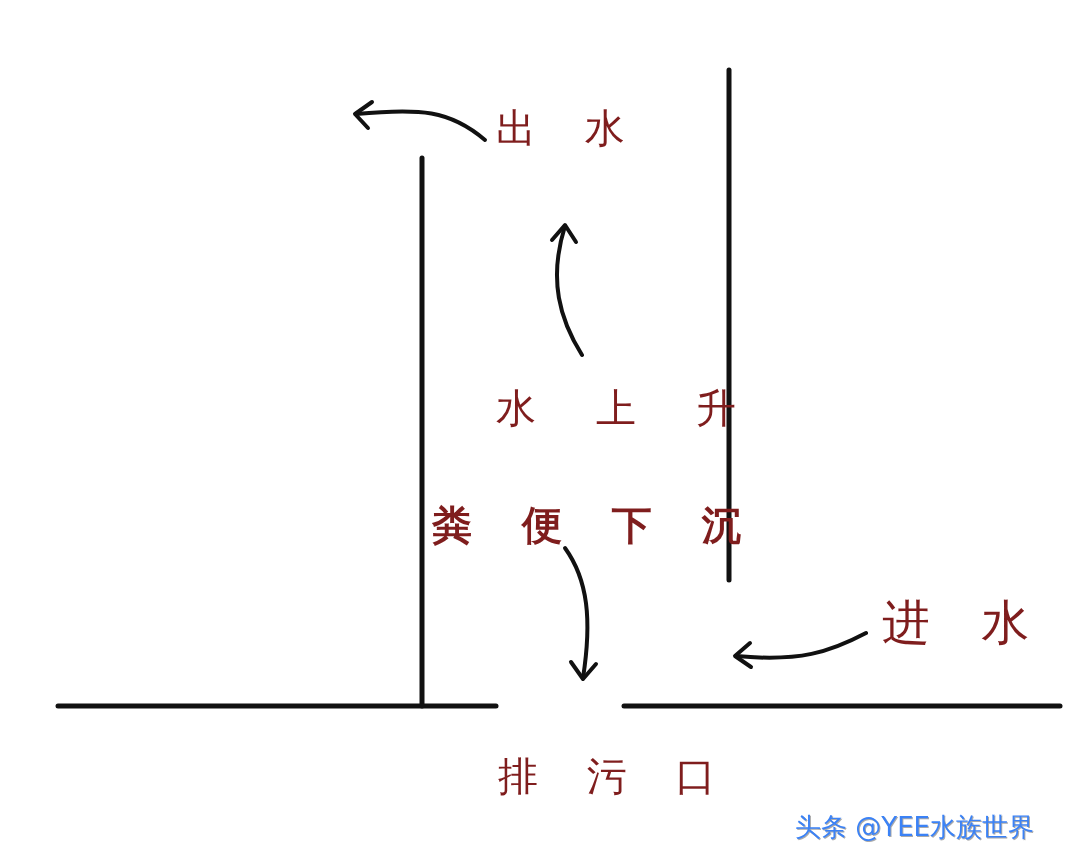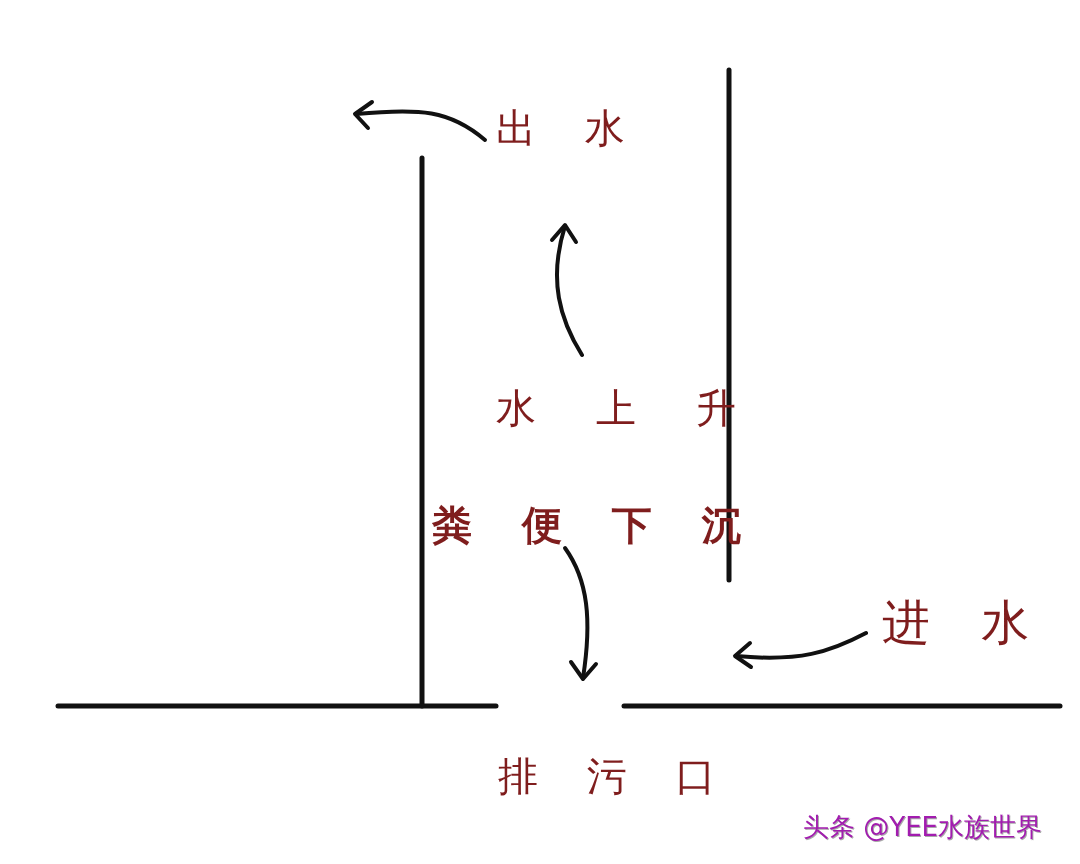--- a/index.html
+++ b/index.html
@@ -4,22 +4,22 @@
 <style>
   html, body { margin: 0; padding: 0; background: #ffffff; }
   body { width: 1080px; height: 864px; position: relative; overflow: hidden;
          font-family: "DejaVu Sans", sans-serif; color: #111; }
   svg.diagram { position: absolute; left: 0; top: 0; }
   .lbl { position: absolute; white-space: nowrap; color: #7f1d1d;
          font-family: "DejaVu Sans", sans-serif; letter-spacing: 18px; }
   .lbl-sm { font-size: 40px; line-height: 40px; }
   .lbl-lg { font-size: 48px; line-height: 48px; }
   .watermark { position: absolute; left: 795px; top: 810px; font-size: 26px;
-               color: #a21caf; letter-spacing: 0; text-shadow: 1px 1px 0 #aaa;
-               font-family: "DejaVu Sans", sans-serif; margin-left: 8px; }
+               color: #3b82f6; letter-spacing: 0; text-shadow: 1px 1px 0 #aaa;
+               font-family: "DejaVu Sans", sans-serif; }
 </style>
 </head>
 <body>
 
 <svg class="diagram" width="1080" height="864" viewBox="0 0 1080 864">
 
   <line x1="422" y1="158" x2="422" y2="706" stroke="#111" stroke-width="5" stroke-linecap="round"></line>
   <line x1="729" y1="70" x2="729" y2="580" stroke="#111" stroke-width="5" stroke-linecap="round"></line>
   <line x1="58" y1="706" x2="496" y2="706" stroke="#111" stroke-width="5" stroke-linecap="round"></line>
   <line x1="624" y1="706" x2="1060" y2="706" stroke="#111" stroke-width="5" stroke-linecap="round"></line>

